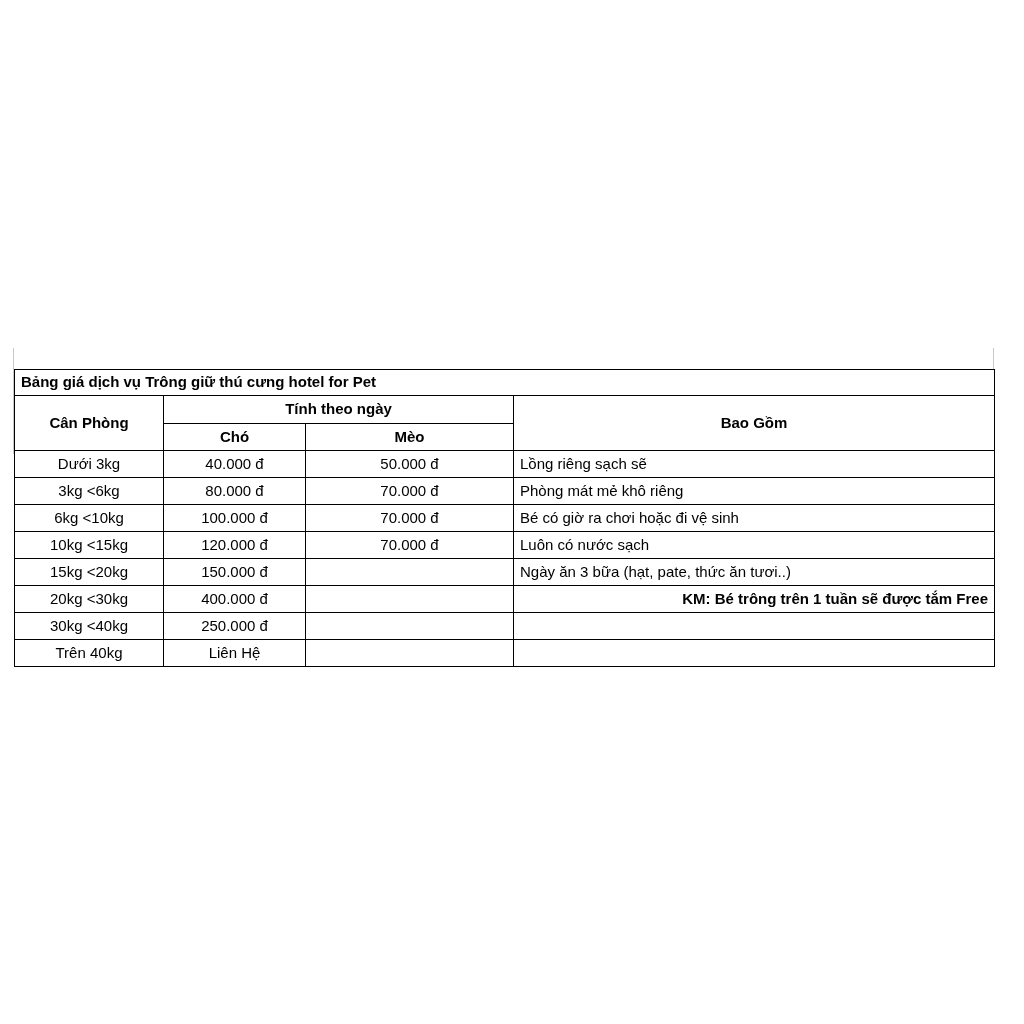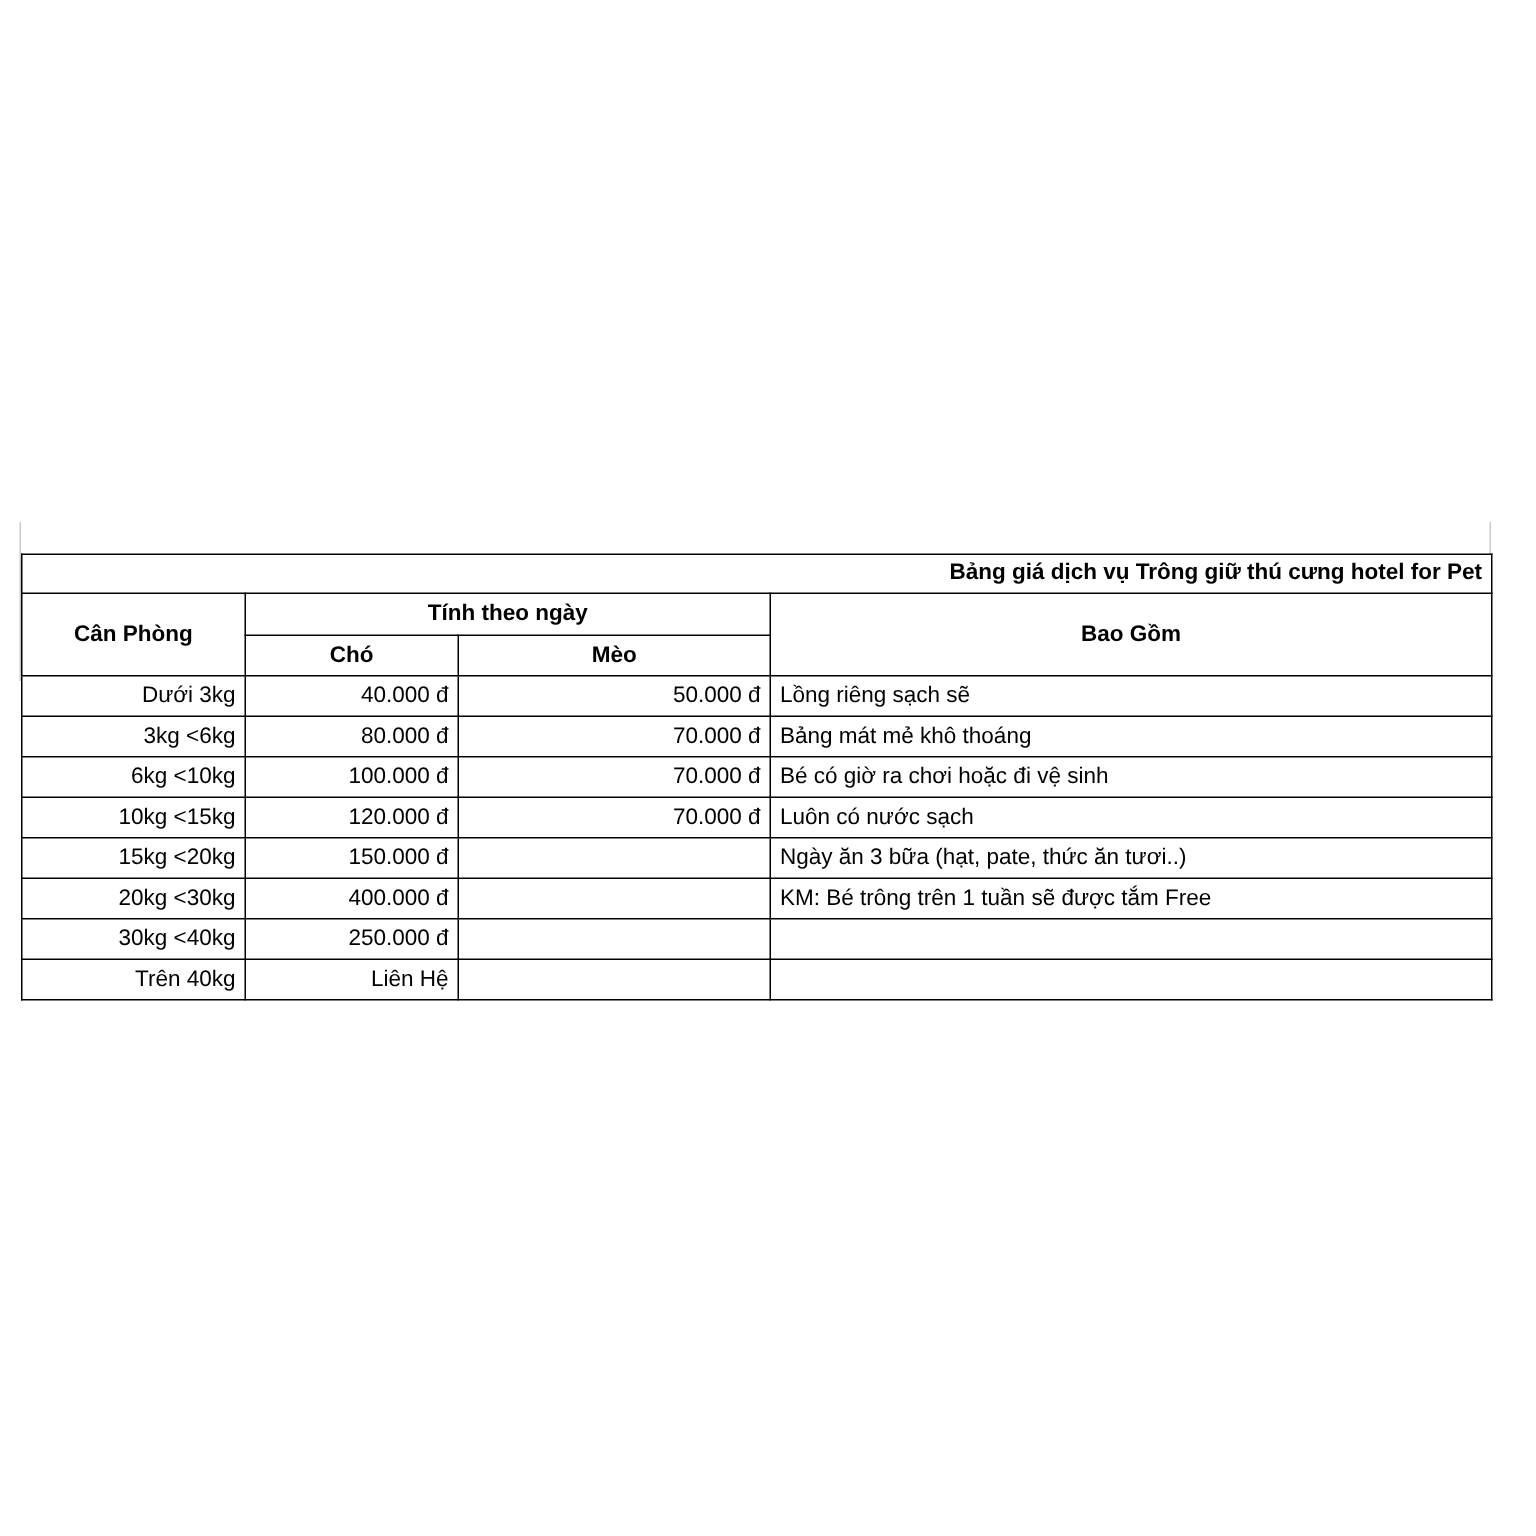--- a/index.html
+++ b/index.html
@@ -48,30 +48,30 @@
     background: #fff;
   }
   tr.title-row    { height: 26px; }
   tr.hdr-row-1    { height: 28px; }
   tr.hdr-row-2    { height: 27px; }
   tr.data-row     { height: 27px; }
 
   td.title-cell {
     font-weight: bold;
     font-size: 17px;
-    text-align: right;
+    text-align: left;
   }
   td.hdr {
     font-weight: bold;
     text-align: center;
     font-size: 15px;
   }
-  td.c    { text-align: right; }
+  td.c    { text-align: center; }
   td.note { text-align: left; padding-left: 5px; }
-  td.bold { font-weight: normal; }
+  td.bold { font-weight: bold; text-align: right; }
 </style>
 </head>
 <body>
 
 <div class="canvas">
 
   <div class="gridline-stub stub-left"></div>
   <div class="gridline-stub stub-right"></div>
 
   <div class="table-wrap">
@@ -103,21 +103,21 @@
         <td class="c">Dưới 3kg</td>
         <td class="c">40.000 đ</td>
         <td class="c">50.000 đ</td>
         <td class="note">Lồng riêng sạch sẽ</td>
       </tr>
 
       <tr class="data-row">
         <td class="c">3kg &lt;6kg</td>
         <td class="c">80.000 đ</td>
         <td class="c">70.000 đ</td>
-        <td class="note">Bảng mát mẻ khô thoáng</td>
+        <td class="note">Phòng mát mẻ khô riêng</td>
       </tr>
 
       <tr class="data-row">
         <td class="c">6kg &lt;10kg</td>
         <td class="c">100.000 đ</td>
         <td class="c">70.000 đ</td>
         <td class="note">Bé có giờ ra chơi hoặc đi vệ sinh</td>
       </tr>
 
       <tr class="data-row">

